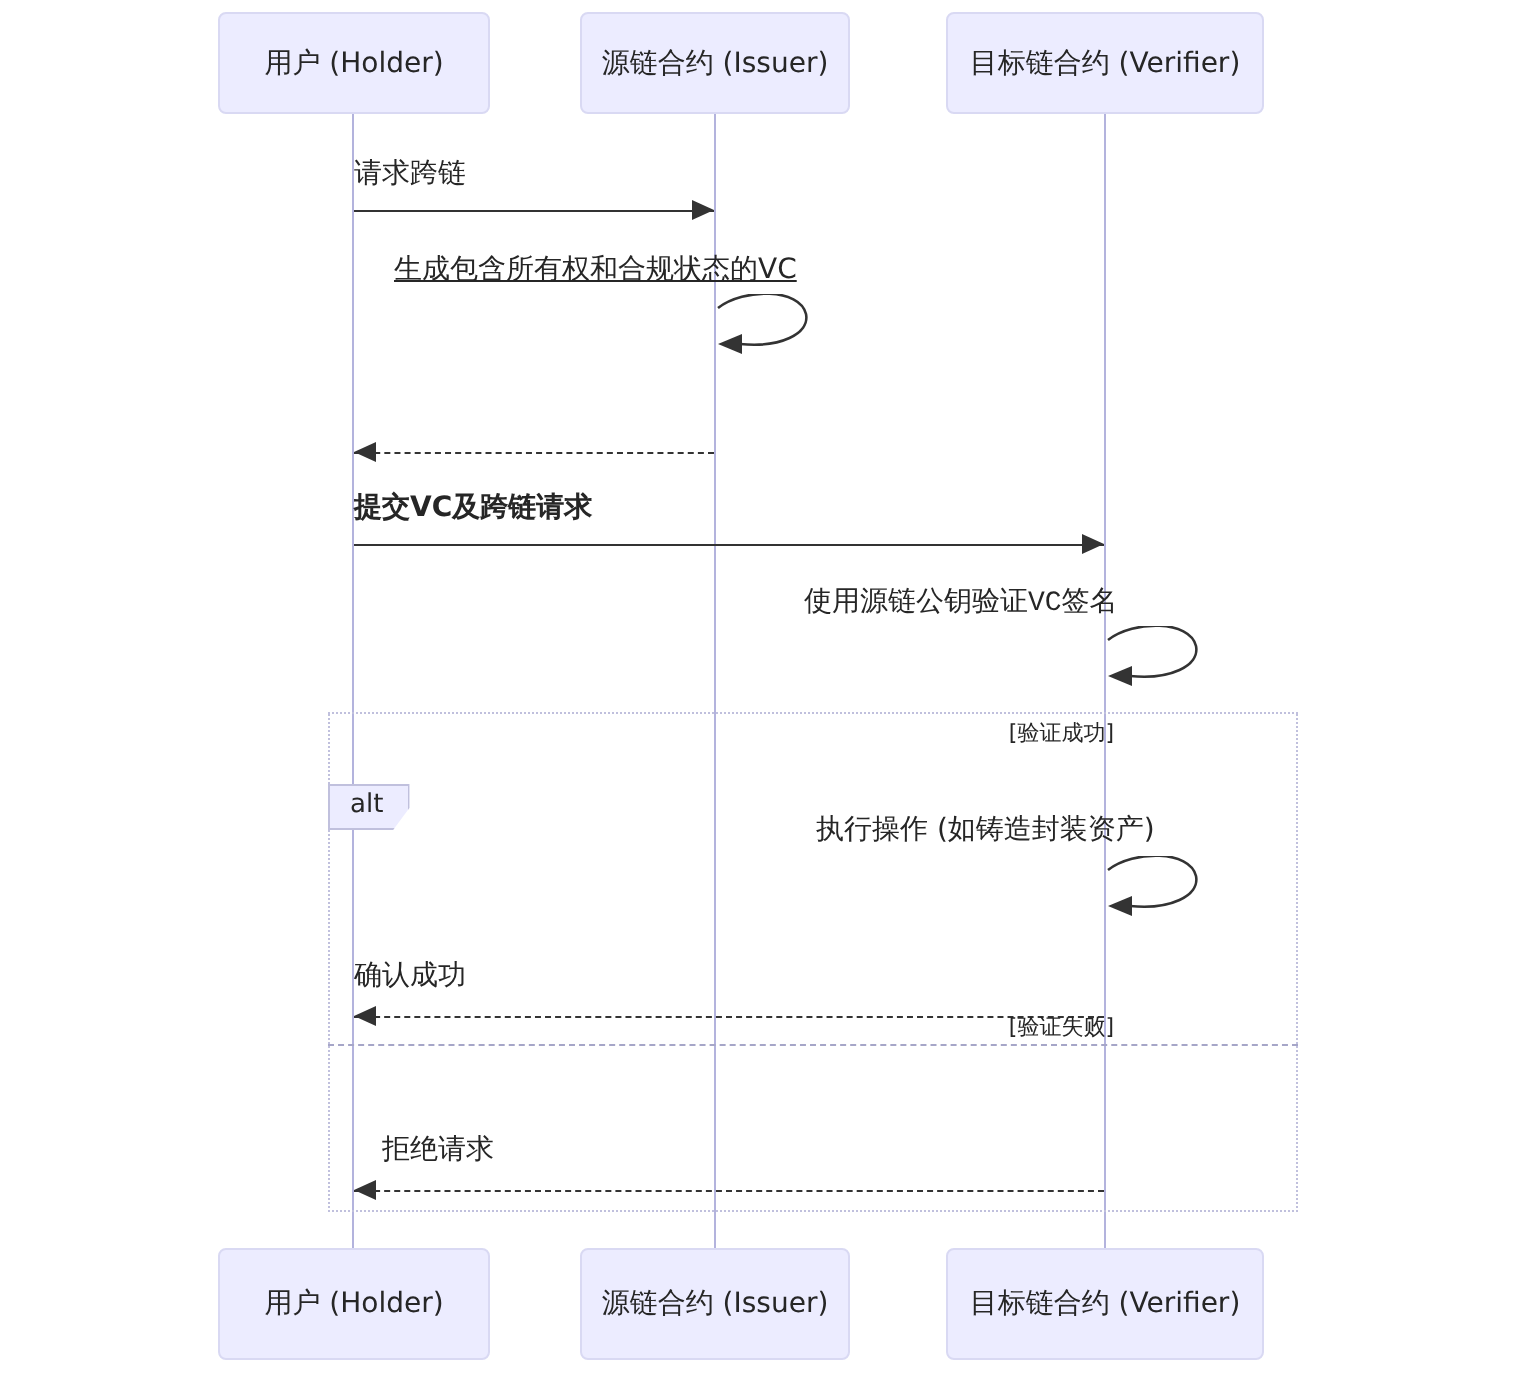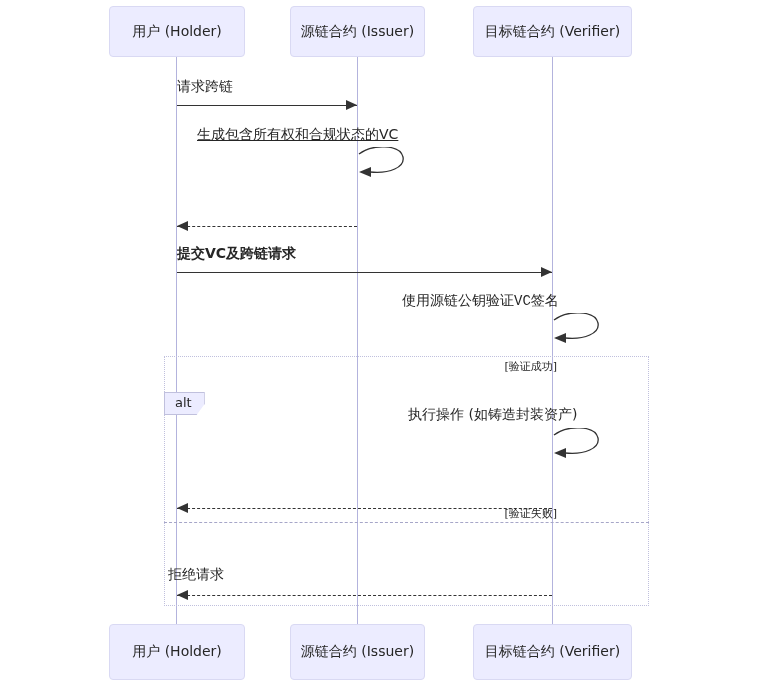--- a/index.html
+++ b/index.html
@@ -73,27 +73,28 @@
   <div class="alt-frame" style="left:164px;top:356px;width:485px;height:250px;"></div>
   <div class="alt-label" style="left:164px;top:356px;margin-top:36px;">alt</div>
   <div class="condition" style="left:257px;top:359px;width:300px;">[验证成功]</div>
 
   <div class="msg-label" style="left:408px;top:406px;width:300px;">执行操作 (如铸造封装资产)</div>
   <svg class="selfloop" style="left:553px;top:428px;" width="50" height="34" viewBox="0 0 50 34">
     <path d="M1,7 C14,-3 42,-3 45,10 C47,20 32,27 12,25" stroke="#333" stroke-width="1.3" fill="none"></path>
     <polygon points="13,20 1,25 13,30" fill="#333"></polygon>
   </svg>
 
+  <div class="msg-label" style="left:177px;top:479px;width:375px;">确认成功</div>
   <div class="arrow dashed" style="left:177px;top:508px;width:375px;"></div>
   <div class="head left" style="left:177px;top:503px;"></div>
 
   <div class="divider" style="left:164px;top:522px;width:485px;"></div>
   <div class="condition" style="left:257px;top:506px;width:300px;">[验证失败]</div>
 
-  <div class="msg-label" style="left:168px;top:566px;width:375px;">拒绝请求</div>
+  <div class="msg-label" style="left:191px;top:566px;width:375px;">拒绝请求</div>
   <div class="arrow dashed" style="left:177px;top:595px;width:375px;"></div>
   <div class="head left" style="left:177px;top:590px;"></div>
 
   <div class="actor" style="left:109px;top:624px;width:136px;height:56px;">
       <span>用户 (Holder)</span>
     </div>
   <div class="actor" style="left:290px;top:624px;width:135px;height:56px;">
       <span>源链合约 (Issuer)</span>
     </div>
   <div class="actor" style="left:473px;top:624px;width:159px;height:56px;">

